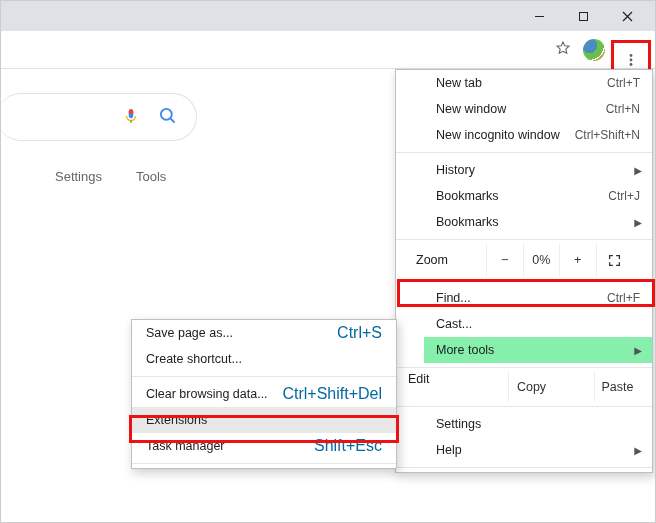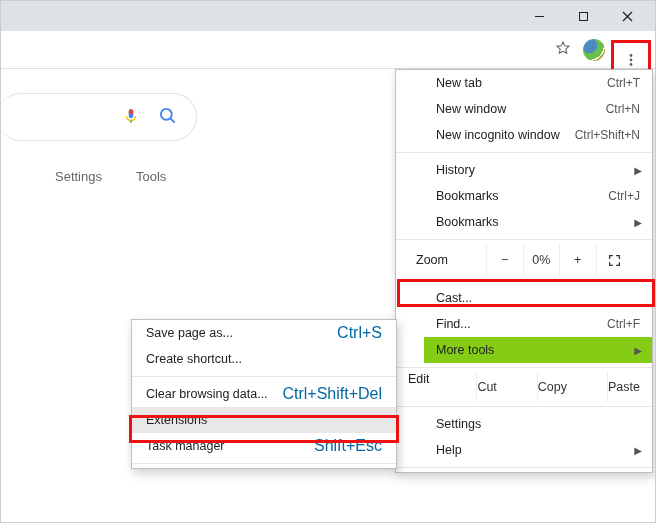--- a/index.html
+++ b/index.html
@@ -73,21 +73,21 @@
     background:#fff; border:1px solid #bfbfbf;
     box-shadow: 2px 4px 10px rgba(0,0,0,0.2);
     font-size:12.5px; color:#202124;
   }
   .menu .item {
     display:flex; align-items:center; height:26px;
     padding: 0 12px;
     position:relative;
     margin-left:28px;
   }
-  .menu .item.highlight { background:#84cc16; }
+  .menu .item.highlight { background:#86efac; }
   .menu .item .label { flex:1; }
   .menu .item .shortcut { color:#555; font-size:12px; }
   .menu .item .arrow { position:absolute; right:10px; color:#555; font-size:10px; }
   .menu hr { border:none; border-top:1px solid #e6e6e6; margin:4px 0; }
   .zoom-row { display:flex; align-items:center; height:32px; padding:0 20px; gap:0; }
   .zoom-row .lbl { width:70px; }
   .zoom-row .zcell { flex:1; text-align:center; color:#333; border-left:1px solid #eee; height:100%; display:flex;align-items:center;justify-content:center;}
   .edit-row { display:flex; align-items:flex-start; height:30px; padding:0 12px;gap:40px; }
   .edit-row .lbl { width:60px; }
   .edit-row .ecell { flex:1; text-align:center; color:#333; border-left:1px solid #eee; height:100%; display:flex;align-items:center;justify-content:center;}
@@ -208,34 +208,33 @@
     <span class="zcell">0%</span>
     <span class="zcell">+</span>
     <span class="zcell">
       <svg width="13" height="13" viewBox="0 0 16 16">
           <path fill="none" stroke="#333" stroke-width="1.6" d="M2 6V2h4 M14 6V2h-4 M2 10v4h4 M14 10v4h-4"></path>
         </svg>
     </span>
   </div>
   <hr>
   <div class="item">
-    <span class="label">Cast...</span>
-  </div>
-  <div class="item">
     <span class="label">Find...</span>
     <span class="shortcut">Ctrl+F</span>
   </div>
+  <div class="item">
+    <span class="label">Cast...</span>
+  </div>
   <div class="item highlight">
     <span class="label">More tools</span>
     <span class="arrow">▶</span>
   </div>
   <hr>
   <div class="edit-row">
     <span class="lbl">Edit</span>
-    <span class="ecell">Cut</span>
     <span class="ecell">Copy</span>
     <span class="ecell">Paste</span>
   </div>
   <hr>
   <div class="item">
     <span class="label">Settings</span>
   </div>
   <div class="item">
     <span class="label">Help</span>
     <span class="arrow">▶</span>

